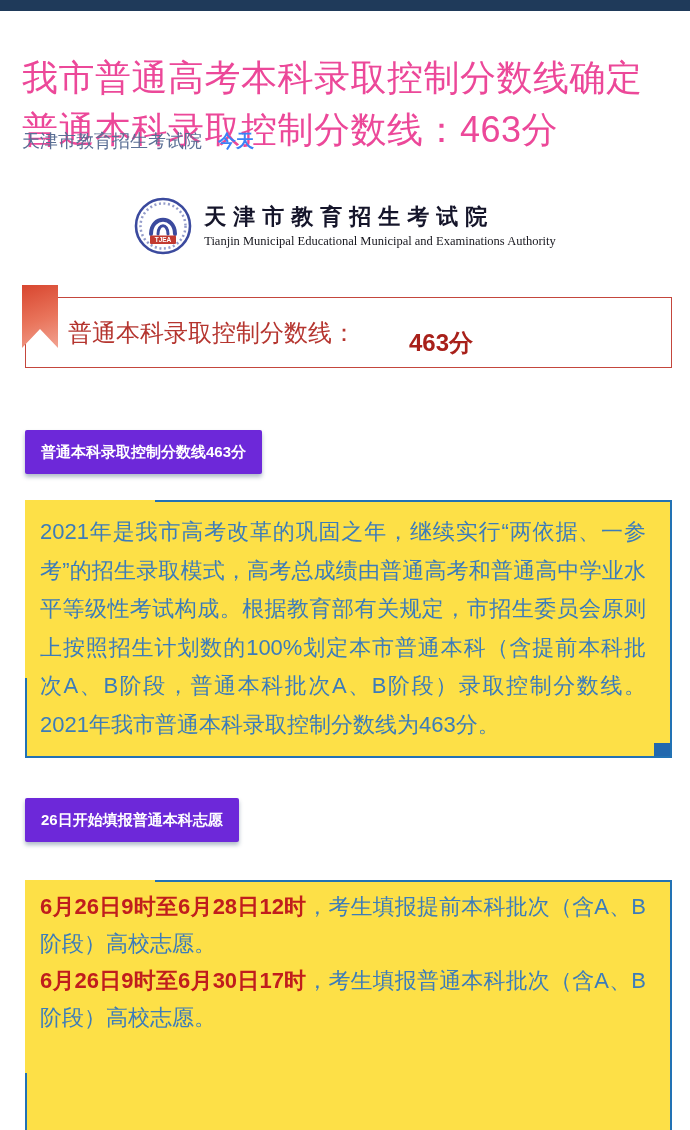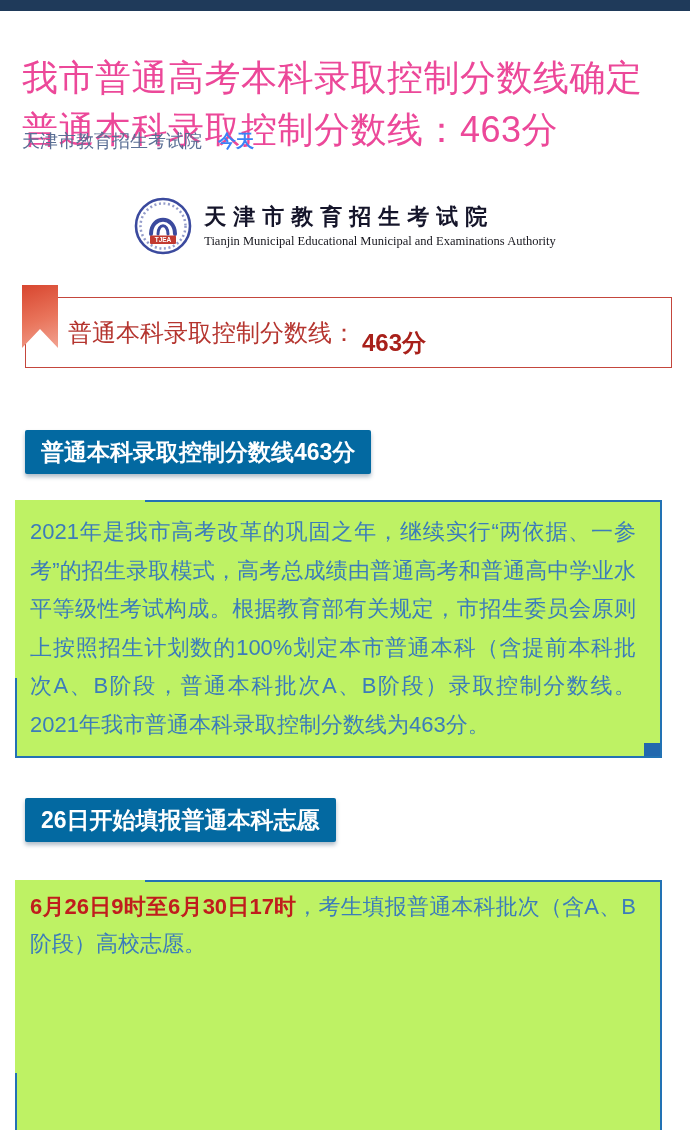--- a/index.html
+++ b/index.html
@@ -39,34 +39,34 @@
     position:absolute;left:25px;top:297px;width:645px;height:69px;
     border:1px solid #c4463c;background:#fff;
   }
   .ribbon{
     position:absolute;left:-4px;top:-13px;width:36px;height:63px;
     background:linear-gradient(160deg,#d8462f 0%,#e9755c 55%,#f2a392 100%);
     clip-path:polygon(0 0,100% 0,100% 100%,50% 70%,0 100%);
   }
   .alert-text{
     position:absolute;left:42px;top:0;height:69px;display:flex;align-items:center;
-    font-size:24px;color:#b5352f;white-space:nowrap;
+    font-size:24px;color:#b5352f;white-space:nowrap;gap:47px;
   }
   .alert-text .score{font-weight:bold;color:#a8201a;margin-left:6px;margin-top:20px;}
   
   .badge{
     position:absolute;left:25px;height:44px;line-height:44px;
-    background:#0369a1;color:#ffffff;font-weight:bold;font-size:23px;
+    background:#6d28d9;color:#ffffff;font-weight:bold;font-size:15px;
     padding:0 16px;border-radius:2px;white-space:nowrap;
     box-shadow:0 3px 4px rgba(25,60,95,0.35);
   }
   .badge1{top:430px;}
   .badge2{top:798px;}
   
-  .qbox{position:absolute;left:15px;width:647px;background:#bef264;text-decoration:underline;}
+  .qbox{position:absolute;left:25px;width:647px;background:#fde047;text-decoration:underline;}
   .qbox1{top:500px;height:258px;}
   .qbox2{top:880px;height:250px;}
   .b-top{position:absolute;top:0;left:130px;right:0;height:2px;background:#2272b4;}
   .b-right{position:absolute;top:0;right:0;bottom:0;width:2px;background:#2272b4;}
   .b-bottom{position:absolute;left:0;right:0;bottom:0;height:2px;background:#2272b4;}
   .b-left1{position:absolute;left:0;bottom:0;height:80px;width:2px;background:#2272b4;}
   .b-left2{position:absolute;left:0;top:193px;bottom:0;width:2px;background:#2272b4;}
   .corner-sq{position:absolute;right:2px;bottom:2px;width:16px;height:13px;background:#2268ae;}
   .qbody{
     position:absolute;left:15px;right:26px;top:0;
@@ -126,17 +126,18 @@
     </div>
   </div>
 
   <div class="badge badge2">26日开始填报普通本科志愿</div>
 
   <div class="qbox qbox2">
     <div class="b-top"></div>
     <div class="b-right"></div>
     <div class="b-left2"></div>
     <div class="qbody">
+      <p><span class="time-red">6月26日9时至6月28日12时</span><span>，考生填报提前本科批次（含A、B阶段）高校志愿。</span></p>
       <p><span class="time-red">6月26日9时至6月30日17时</span><span>，考生填报普通本科批次（含A、B阶段）高校志愿。</span></p>
     </div>
   </div>
 
 </div>
 
 </body></html>

